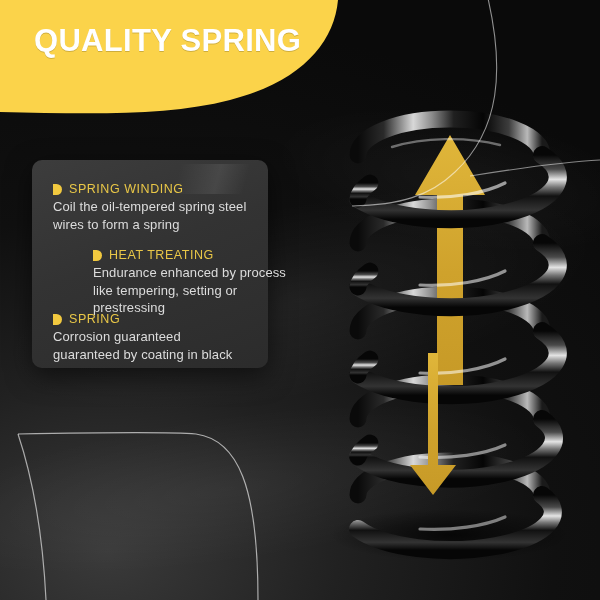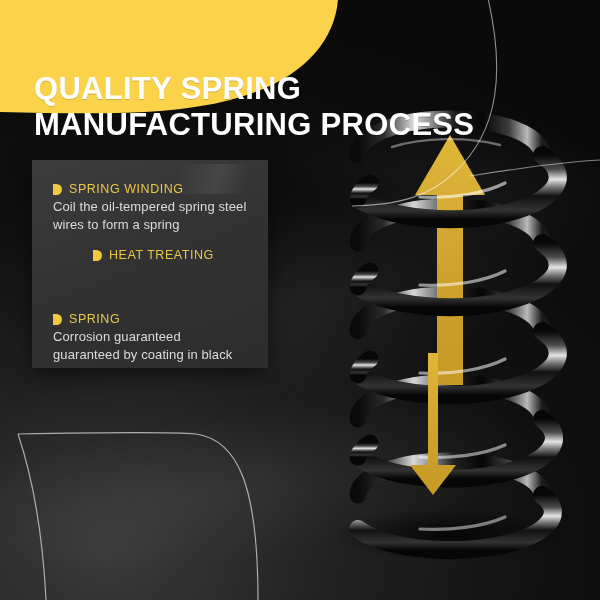--- a/index.html
+++ b/index.html
@@ -31,34 +31,33 @@
     background:radial-gradient(52% 40% at 50% 50%, rgba(255,255,255,0.04) 0%, rgba(255,255,255,0) 70%);
     transform:rotate(9deg);
   }
 
   
   #headerShape{position:absolute;left:0;top:0;width:600px;height:170px;}
 
   #titleWrap{
     position:absolute;left:34px;top:26px;width:520px;
     line-height:0.99;
-    margin-top:48px;
   }
   .tline{
     font-size:31px;font-weight:bold;letter-spacing:0.3px;
     color:#ffffff;white-space:nowrap;display:block;
     text-shadow:0 1px 0 rgba(0,0,0,0.18);
   }
   .tline.l2{margin-top:5px;}
 
   
   #card{
     position:absolute;left:32px;top:160px;width:236px;height:208px;
     background:linear-gradient(160deg,rgba(62,62,62,0.97) 0%,rgba(52,52,52,0.96) 45%,rgba(44,44,44,0.96) 100%);
-    border-radius:1px;
+    border-radius:10px;
     box-shadow:0 8px 26px rgba(0,0,0,0.55);
   }
   #card .glint{
     position:absolute;right:6px;top:4px;width:120px;height:30px;
     background:linear-gradient(105deg,rgba(255,255,255,0) 30%,rgba(255,255,255,0.085) 62%,rgba(255,255,255,0) 85%);
     border-radius:9px;pointer-events:none;
   }
   .step{position:absolute;left:21px;width:200px;}
   .step.i0{top:22px;}
   .step.i1{top:88px;margin-left:40px;}
@@ -177,39 +176,39 @@
     <path d="M18,434 C120,432 175,432 196,434 C238,440 258,486 258,600" fill="none" stroke="rgba(255,255,255,0.62)" stroke-width="1.2"></path>
     <path d="M18,434 C30,470 42,520 46,600" fill="none" stroke="rgba(255,255,255,0.6)" stroke-width="1.2"></path>
   </svg>
 
   <svg id="headerShape" viewBox="0 0 600 170">
     <path d="M0,0 L338,0 C334,44 300,82 230,100 C168,116 92,114 0,112 Z" fill="#FBD34A"></path>
   </svg>
 
   <div id="titleWrap">
     <span class="tline l1">QUALITY SPRING</span>
-    <span class="tline l2">MANUFACTURING PROCESS</span>
   </div>
 
   <div id="card">
     <div class="glint"></div>
 
     <div class="step i0">
       <div class="step-head">
         <span class="bullet"></span>
         <span class="step-title">SPRING WINDING</span>
       </div>
       <p class="step-desc">Coil the oil-tempered spring steel wires to form a spring</p>
     </div>
 
     <div class="step i1">
       <div class="step-head">
         <span class="bullet"></span>
         <span class="step-title">HEAT TREATING</span>
       </div>
+      <p class="step-desc">Endurance enhanced by process like tempering, setting or prestressing</p>
     </div>
 
     <div class="step i2">
       <div class="step-head">
         <span class="bullet"></span>
         <span class="step-title">SPRING</span>
       </div>
       <p class="step-desc">Corrosion guaranteed guaranteed by coating in black</p>
     </div>
   </div>

